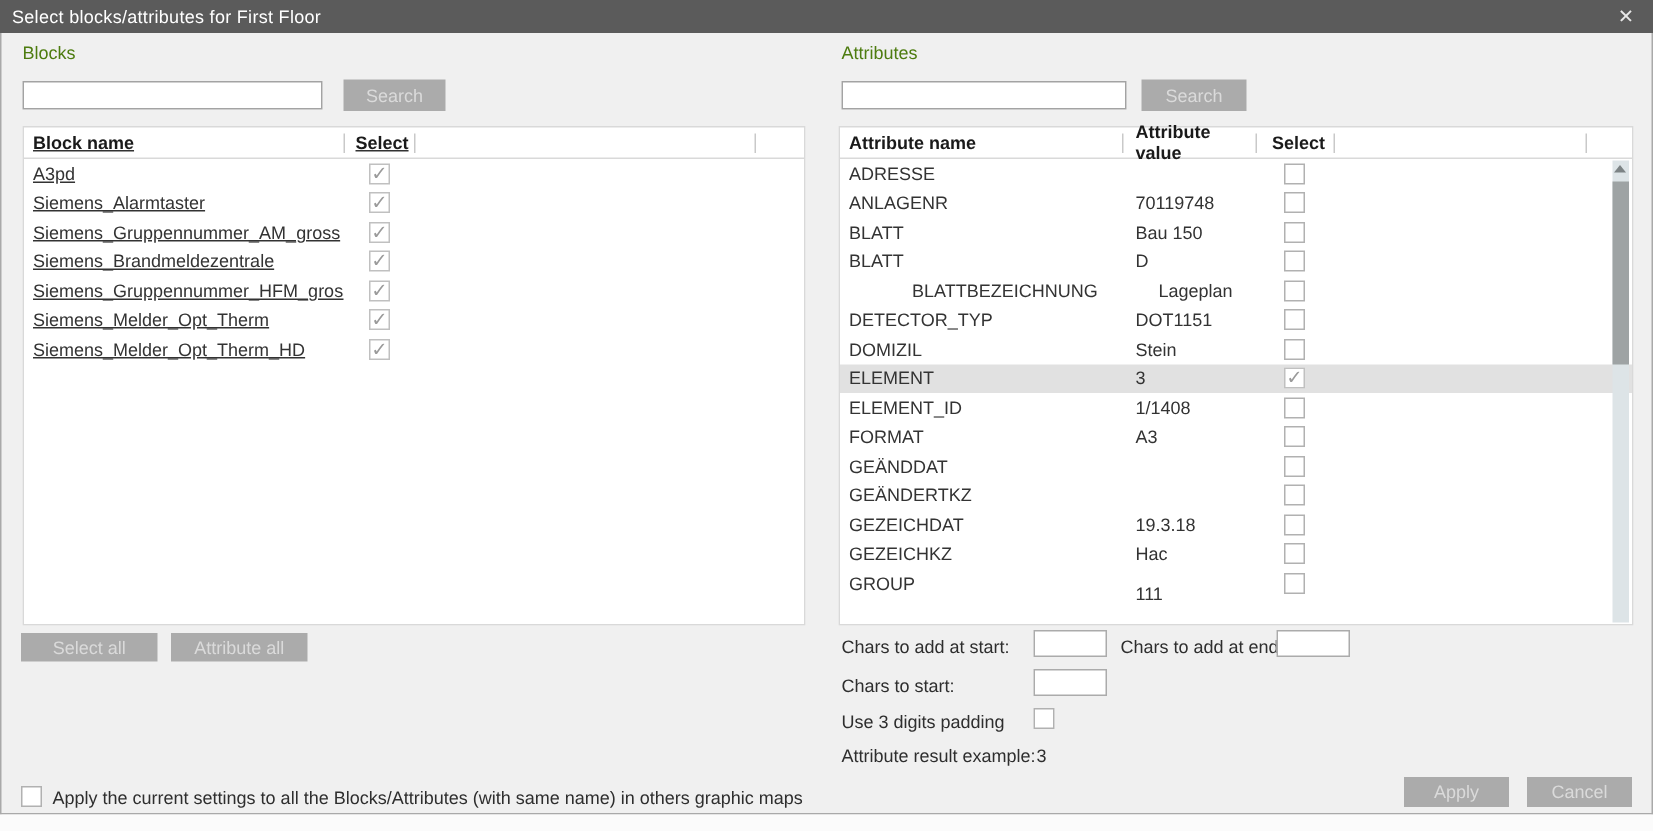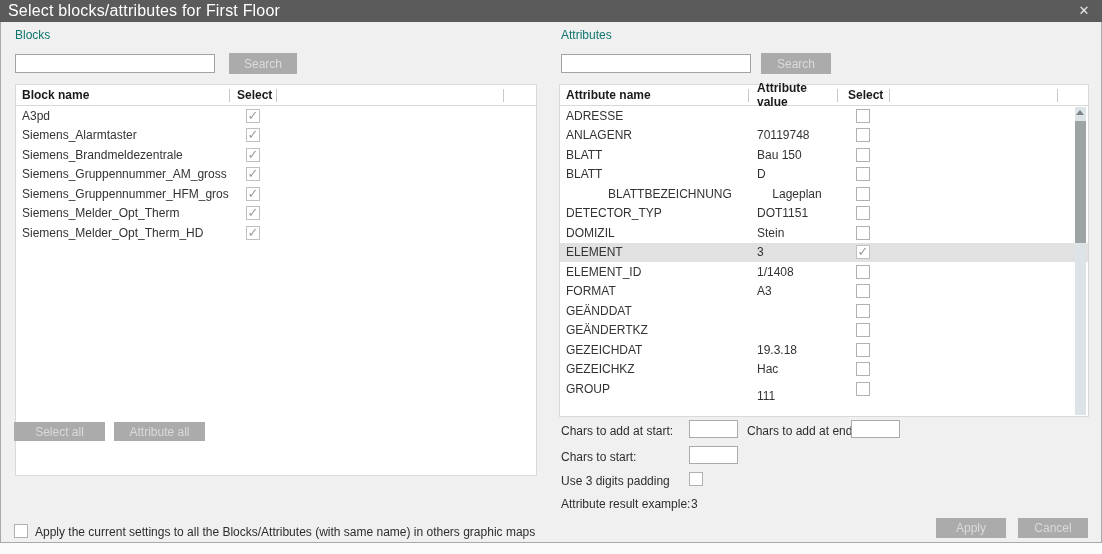--- a/index.html
+++ b/index.html
@@ -9,26 +9,26 @@
     font-size:12px; color:#333; background:#fafafa; position:relative; overflow:hidden;
   }
   .dialog {
     position:absolute; left:0; top:0; width:1102px; height:543px;
     background:#f0f0f0; border:1px solid #a9a9a9; border-top:none;
   }
   .titlebar {
     position:absolute; left:-1px; top:0; width:1102px; height:22px;
     background:#5b5b5b; color:#fff; display:flex; align-items:center;
   }
-  .titlebar .title { padding-left:8px; font-size:16px; letter-spacing:.2px; }
+  .titlebar .title { padding-left:8px; font-size:12px; letter-spacing:.2px; }
   .close-x {
     position:absolute; right:10px; top:3px; width:16px; height:16px;
     color:#e8e8e8; font-size:13px; line-height:16px; text-align:center; cursor:default;
   }
-  .panel-label { position:absolute; color:#0f766e; }
+  .panel-label { position:absolute; color:#4d7c0f; }
   .search-input {
     position:absolute; height:19px; border:1px solid #a3a3a3; background:#fff;
     font-family:inherit; font-size:12px; padding:0 4px; outline:none;
   }
   .btn {
     position:absolute; background:#ababab; color:#dadada; border:none;
     font-family:inherit; font-size:12px; text-align:center; cursor:default;
     display:flex; align-items:center; justify-content:center;
   }
   .table {
@@ -80,21 +80,21 @@
   <div class="titlebar">
     <span class="title">Select blocks/attributes for First Floor</span>
     <span class="close-x">✕</span>
   </div>
 
   <span class="panel-label" style="left:14px; top:28px;">Blocks</span>
 
   <input class="search-input" style="left: 14px; top: 54px; width: 200px;" type="text" value="">
   <button class="btn" style="left:228px; top:53px; width:68px; height:21px;">Search</button>
 
-  <div class="table" style="left:14px; top:84px; width:522px; height:392px;">
+  <div class="table" style="left:14px; top:84px; width:522px; height:333px;text-decoration:underline;">
     <div class="thead">
       <span class="hcell cell-name" style="width:213px;">Block name</span>
       <span class="hsep"></span>
       <span class="hcell" style="width:46px; padding-left:7px;">Select</span>
       <span class="hsep"></span>
       <span class="hsep-end" style="right:32px;"></span>
     </div>
     <div class="rows">
   <div class="trow">
     <span class="cell-name" style="width:213px;">A3pd</span>
@@ -104,28 +104,28 @@
   </div>
 
   <div class="trow">
     <span class="cell-name" style="width:213px;">Siemens_Alarmtaster</span>
     <span style="width:47px; display:flex; justify-content:center;">
       <span class="cb checked"></span>
     </span>
   </div>
 
   <div class="trow">
+    <span class="cell-name" style="width:213px;">Siemens_Gruppennummer_AM_gross</span>
+    <span style="width:47px; display:flex; justify-content:center;">
+      <span class="cb checked"></span>
+    </span>
+  </div>
+
+  <div class="trow">
     <span class="cell-name" style="width:213px;">Siemens_Brandmeldezentrale</span>
-    <span style="width:47px; display:flex; justify-content:center;">
-      <span class="cb checked"></span>
-    </span>
-  </div>
-
-  <div class="trow">
-    <span class="cell-name" style="width:213px;">Siemens_Gruppennummer_AM_gross</span>
     <span style="width:47px; display:flex; justify-content:center;">
       <span class="cb checked"></span>
     </span>
   </div>
 
   <div class="trow">
     <span class="cell-name" style="width:213px;">Siemens_Gruppennummer_HFM_gross</span>
     <span style="width:47px; display:flex; justify-content:center;">
       <span class="cb checked"></span>
     </span>

